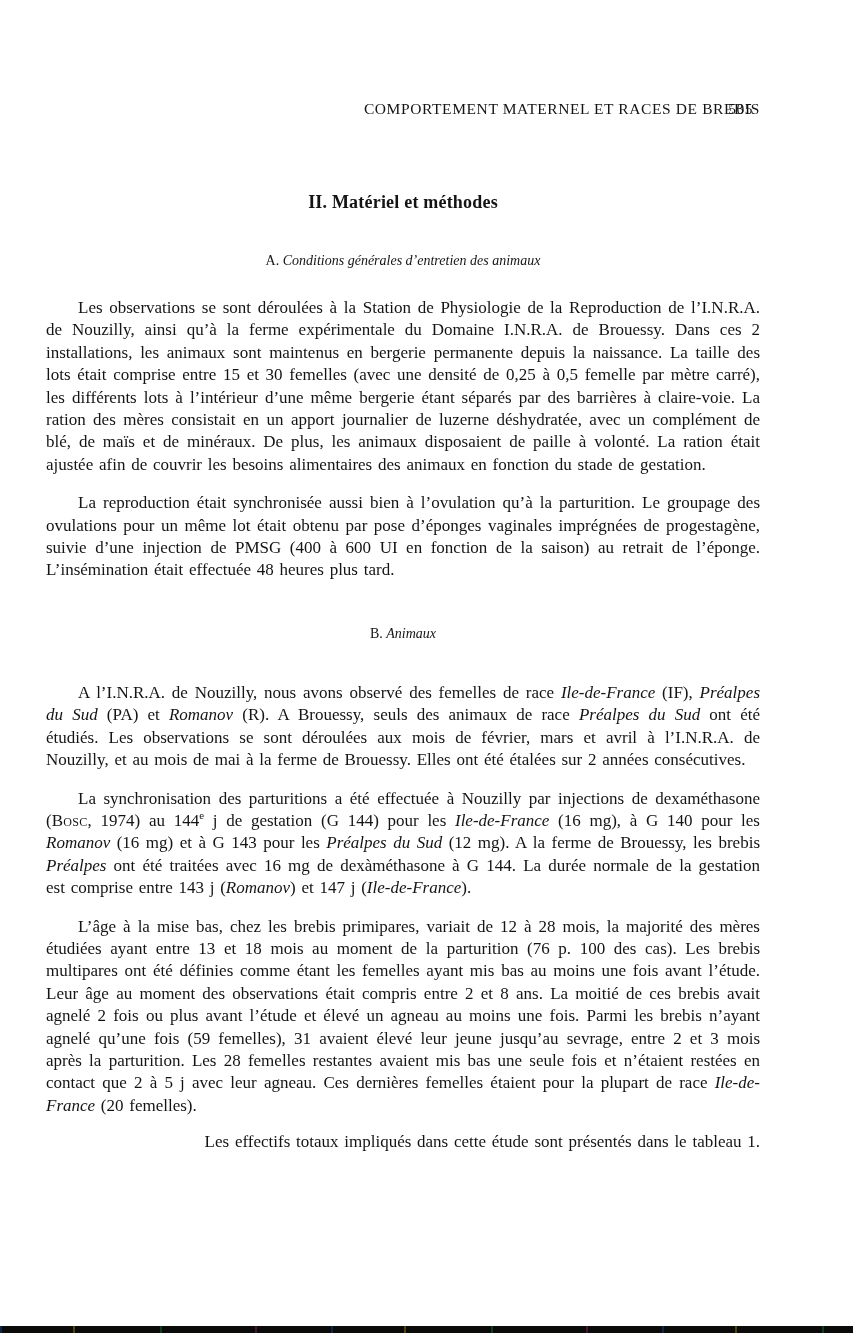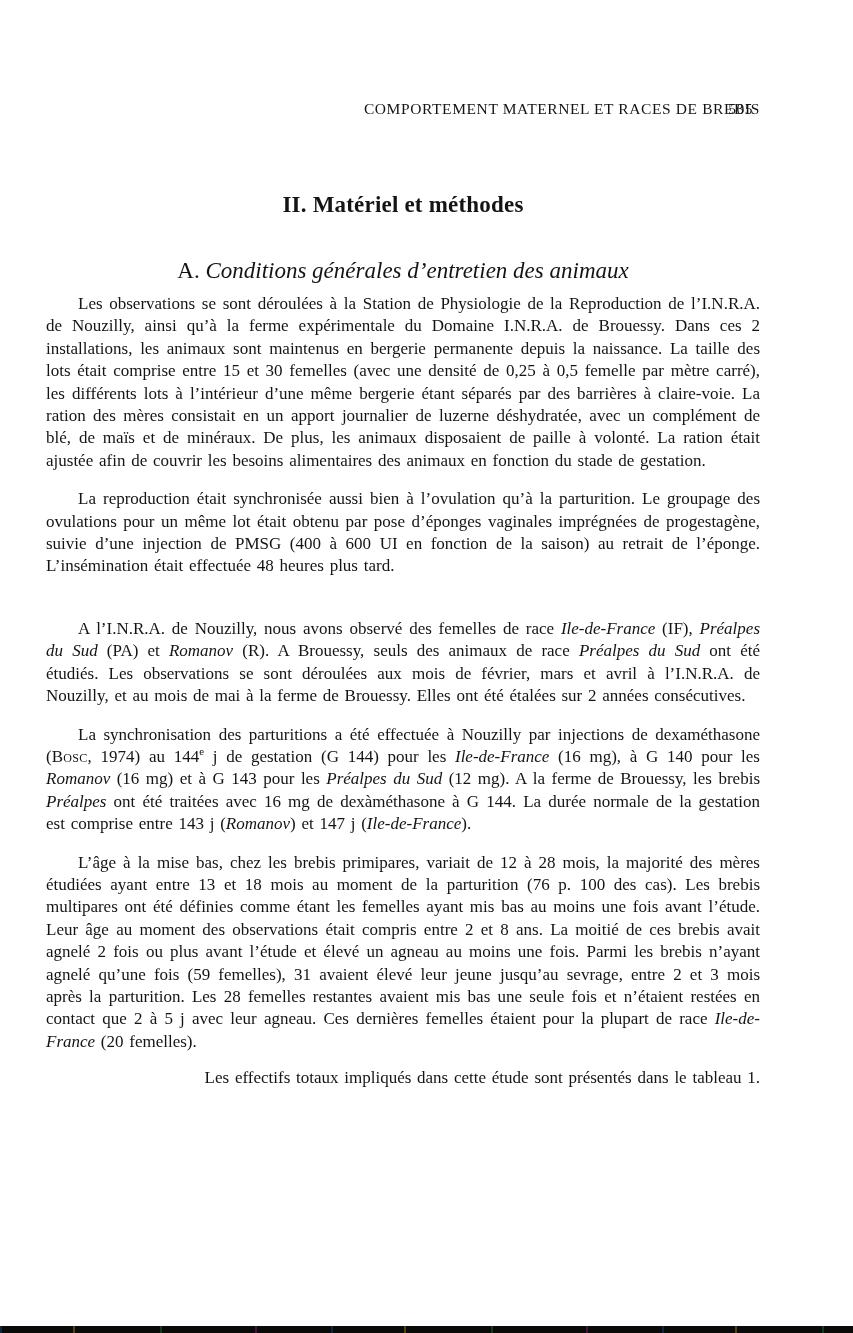--- a/index.html
+++ b/index.html
@@ -30,40 +30,40 @@
   }
   .rh-page {
     position: absolute;
     right: 7px;
     top: 0;
     letter-spacing: 0.5px;
   }
   .sec-heading {
     margin: 72px 0 0 0;
     text-align: center;
-    font-size: 23px;
+    font-size: 18px;
     font-weight: bold;
     letter-spacing: 0.2px;
   }
   .subsec-heading {
     margin: 40px 0 0 0;
     text-align: center;
-    font-size: 23px;
+    font-size: 14px;
     font-weight: normal;
   }
   .subsec-heading.b { margin-top: 44px; }
   .para {
     margin: 16px 0 0 0;
     font-size: 17px;
     line-height: 22.4px;
     text-align: justify;
     text-indent: 32px;
     word-spacing: 1.5px;
   }
-  .para.first-a { margin-top: 9px; }
+  .para.first-a { margin-top: 28px; }
   .para.first-b { margin-top: 40px; }
   .para.last { text-align: right; margin-top: 14px; }
   .it { font-style: italic; }
   .sc { font-variant: small-caps; letter-spacing: 0.3px; }
   .sup { vertical-align: super; font-size: 11px; line-height: 0; }
   .scan-bar {
     position: absolute;
     left: 0;
     bottom: 0;
     width: 853px;
@@ -88,20 +88,21 @@
       <span class="rh-page">505</span>
     </div>
 
     <h1 class="sec-heading">II. Matériel et méthodes</h1>
 
     <h2 class="subsec-heading"><span>A. </span><span class="it">Conditions générales d’entretien des animaux</span></h2>
 
     <p class="para first-a"><span>Les observations se sont déroulées à la Station de Physiologie de la Reproduction de l’I.N.R.A. de Nouzilly, ainsi qu’à la ferme expérimentale du Domaine I.N.R.A. de Brouessy. Dans ces 2 installations, les animaux sont maintenus en bergerie permanente depuis la naissance. La taille des lots était comprise entre 15 et 30 femelles (avec une densité de 0,25 à 0,5 femelle par mètre carré), les différents lots à l’intérieur d’une même bergerie étant séparés par des barrières à claire-voie. La ration des mères consistait en un apport journalier de luzerne déshydratée, avec un complément de blé, de maïs et de minéraux. De plus, les animaux disposaient de paille à volonté. La ration était ajustée afin de couvrir les besoins alimentaires des animaux en fonction du stade de gestation.</span></p>
     <p class="para"><span>La reproduction était synchronisée aussi bien à l’ovulation qu’à la parturition. Le groupage des ovulations pour un même lot était obtenu par pose d’éponges vaginales imprégnées de progestagène, suivie d’une injection de PMSG (400 à 600 UI en fonction de la saison) au retrait de l’éponge. L’insémination était effectuée 48 heures plus tard.</span></p>
 
+    <h2 class="subsec-heading b"><span>B. </span><span class="it">Animaux</span></h2>
 
     <p class="para first-b"><span>A l’I.N.R.A. de Nouzilly, nous avons observé des femelles de race </span><span class="it">Ile-de-France</span><span> (IF), </span><span class="it">Préalpes du Sud</span><span> (PA) et </span><span class="it">Romanov</span><span> (R). A Brouessy, seuls des animaux de race </span><span class="it">Préalpes du Sud</span><span> ont été étudiés. Les observations se sont déroulées aux mois de février, mars et avril à l’I.N.R.A. de Nouzilly, et au mois de mai à la ferme de Brouessy. Elles ont été étalées sur 2 années consécutives.</span></p>
     <p class="para"><span>La synchronisation des parturitions a été effectuée à Nouzilly par injections de dexaméthasone (</span><span class="sc">Bosc</span><span>, 1974) au 144</span><span class="sup">e</span><span> j de gestation (G 144) pour les </span><span class="it">Ile-de-France</span><span> (16 mg), à G 140 pour les </span><span class="it">Romanov</span><span> (16 mg) et à G 143 pour les </span><span class="it">Préalpes du Sud</span><span> (12 mg). A la ferme de Brouessy, les brebis </span><span class="it">Préalpes</span><span> ont été traitées avec 16 mg de dexàméthasone à G 144. La durée normale de la gestation est comprise entre 143 j (</span><span class="it">Romanov</span><span>) et 147 j (</span><span class="it">Ile-de-France</span><span>).</span></p>
     <p class="para"><span>L’âge à la mise bas, chez les brebis primipares, variait de 12 à 28 mois, la majorité des mères étudiées ayant entre 13 et 18 mois au moment de la parturition (76 p. 100 des cas). Les brebis multipares ont été définies comme étant les femelles ayant mis bas au moins une fois avant l’étude. Leur âge au moment des observations était compris entre 2 et 8 ans. La moitié de ces brebis avait agnelé 2 fois ou plus avant l’étude et élevé un agneau au moins une fois. Parmi les brebis n’ayant agnelé qu’une fois (59 femelles), 31 avaient élevé leur jeune jusqu’au sevrage, entre 2 et 3 mois après la parturition. Les 28 femelles restantes avaient mis bas une seule fois et n’étaient restées en contact que 2 à 5 j avec leur agneau. Ces dernières femelles étaient pour la plupart de race </span><span class="it">Ile-de-France</span><span> (20 femelles).</span></p>
     <p class="para last"><span>Les effectifs totaux impliqués dans cette étude sont présentés dans le tableau 1.</span></p>
 
   </div>
   <div class="scan-bar"></div>
 </div>
 

